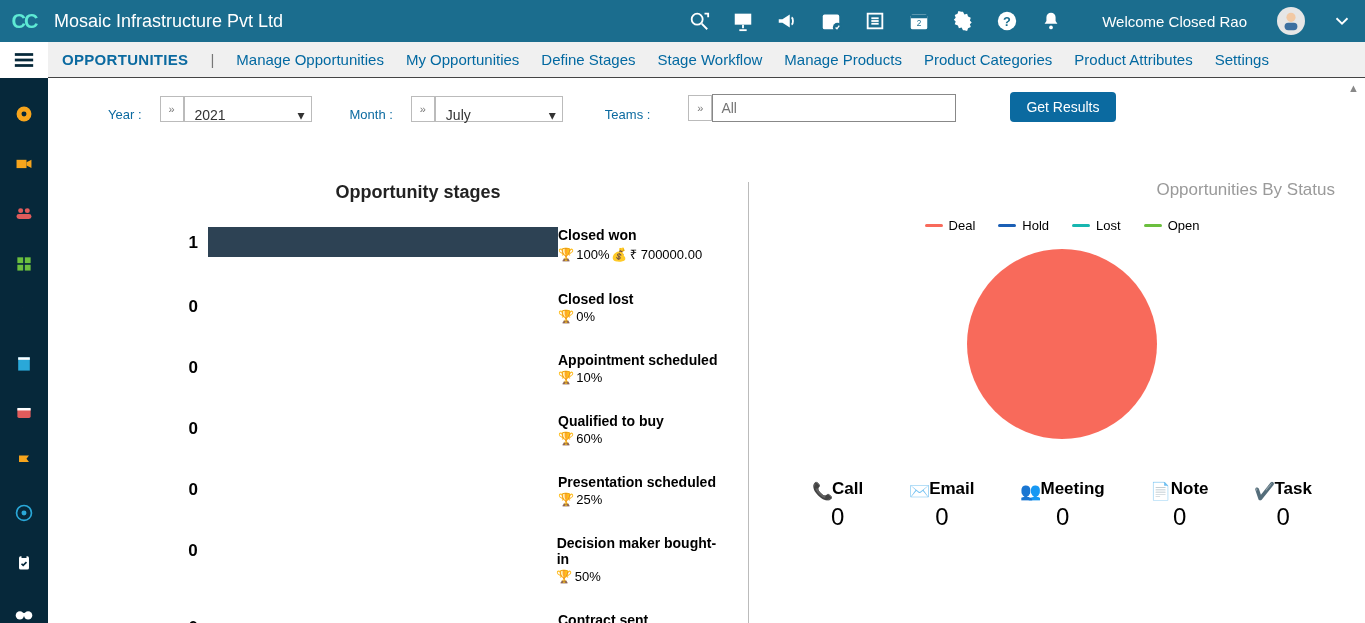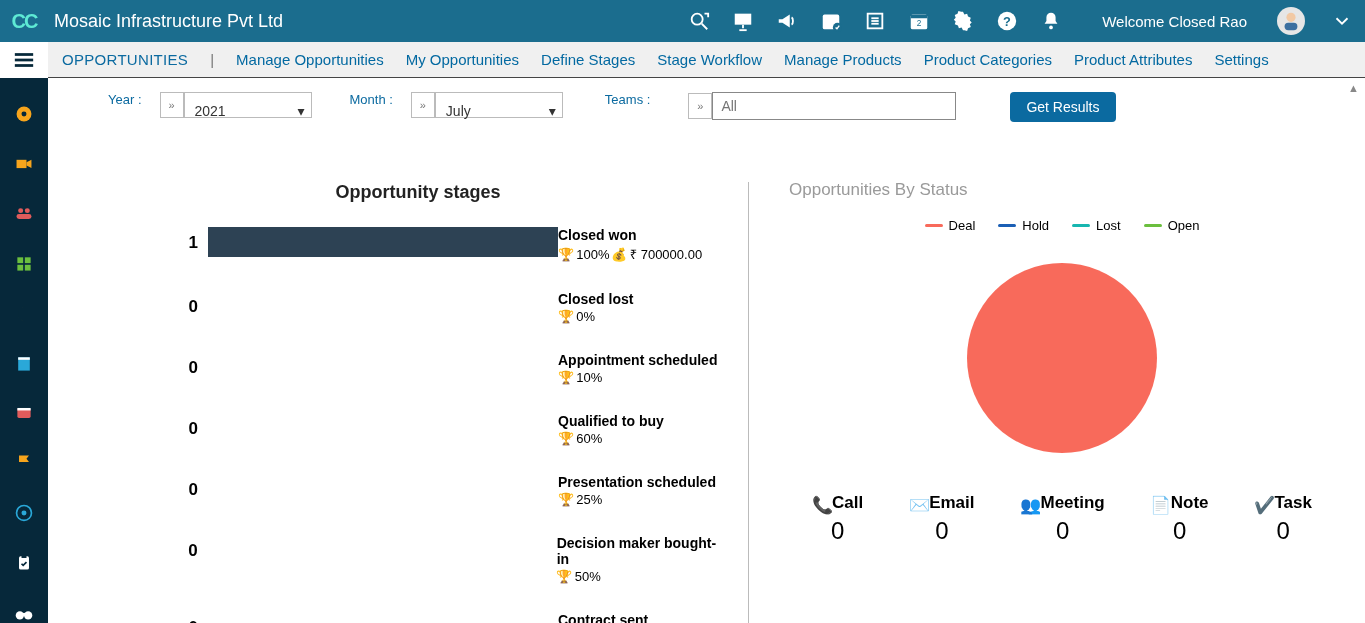--- a/index.html
+++ b/index.html
@@ -15,32 +15,32 @@
   .welcome { font-size:15px; margin-left:18px; margin-right:8px; }
   .avatar { width:28px; height:28px; border-radius:50%; background:#e6e6e6; display:flex; align-items:center; justify-content:center; }
   .avatar svg { width:22px; height:22px; }
   .chev { margin-left:4px; }
 
   
   .subbar { height:36px; background:#f0f0f0; border-bottom:1px solid #444; display:flex; align-items:center; }
   .hamburger { width:48px; height:36px; display:flex; align-items:center; justify-content:center; cursor:pointer; background:#fff;}
   .hamburger svg { width:22px; height:18px; }
   .subnav { display:flex; align-items:center; gap:22px; padding-left:14px; font-size:15px; }
-  .subnav .primary { color:#0b6aa0; font-weight:normal; letter-spacing:.3px; }
+  .subnav .primary { color:#0b6aa0; font-weight:bold; letter-spacing:.3px; }
   .subnav .sep { color:#777; }
   .subnav a { color:#0369a1; cursor:pointer; }
 
   
   .main { display:flex; height:calc(623px - 42px - 36px); }
   .rail { width:48px; background:#06283a; display:flex; flex-direction:column; align-items:center; padding-top:26px; gap:30px; }
   .rail-icon { width:20px; height:20px; cursor:pointer; }
 
   
   .content { flex:1; padding:14px 30px 0 60px; position:relative; }
-  .filters { display:flex; align-items:flex-start; gap:18px; font-size:14px; color:#0b6aa0; }
+  .filters { display:flex; align-items:flex-end; gap:18px; font-size:14px; color:#0b6aa0; }
   .filters label { font-size:13px; }
   .wrap { display:flex; align-items:center; }
   .arrbox { width:24px; height:26px; border:1px solid #bbb; background:#fff; display:flex; align-items:center; justify-content:center; font-size:11px; color:#777; cursor:pointer;}
   .selbox { height:26px; border:1px solid #bbb; background:#fff; display:flex; align-items:center; justify-content:space-between; padding:12px 6px 0 10px; font-size:14px; color:#333; cursor:pointer;}
   .selbox.year { width:128px; }
   .selbox.month { width:128px; }
   .teams-input { height:28px; width:244px; border:1px solid #888; padding:0 8px; font-size:14px; color:#555;}
   .btn-primary { background:#0b6aa0; color:#fff; border:none; border-radius:4px; height:30px; padding:0 16px; font-size:14px; cursor:pointer; margin-left:36px;}
 
   .panels { display:flex; margin-top:60px; }
@@ -50,22 +50,22 @@
   .chart-title { text-align:center; font-weight:bold; font-size:18px; color:#222; margin-bottom:24px; }
   .bar-row { display:flex; align-items:flex-start; margin-bottom:28px; }
   .bar-count { width:100px; text-align:right; font-weight:bold; font-size:17px; padding-right:10px; padding-top:6px;}
   .bar-track { width:350px; height:30px; }
   .bar-fill { height:30px; background:#2d4254; }
   .bar-meta { font-size:14px; }
   .bar-meta .name { font-weight:bold; }
   .bar-meta .sub { display:flex; align-items:center; gap:2px; font-size:13px; margin-top:2px;}
   .trophy, .moneybag { font-size:13px; }
 
-  .status-title { text-align:left; color:#9a9a9a; font-size:17px; margin-top:-2px; margin-bottom:18px;}
-  .legend { display:flex; justify-content:center; gap:23px; font-size:13px; margin-bottom:30px;}
+  .status-title { text-align:right; color:#9a9a9a; font-size:17px; margin-top:-2px; margin-bottom:18px;}
+  .legend { display:flex; justify-content:center; gap:23px; font-size:13px; margin-bottom:16px;}
   .legend-item { display:flex; align-items:center; gap:6px; }
   .legend-swatch { width:18px; height:3px; border-radius:2px; }
   .pie { width:190px; height:190px; border-radius:50%; margin:0 auto; }
 
   .activity-row { display:flex; justify-content:space-around; margin-top:40px; }
   .activity { text-align:center; }
   .activity .lbl { font-weight:bold; font-size:17px; display:flex; align-items:center; justify-content:center; gap:4px;}
   .activity .cnt { font-size:24px; margin-top:4px; }
   .aicon { width:16px; height:16px; }
 

